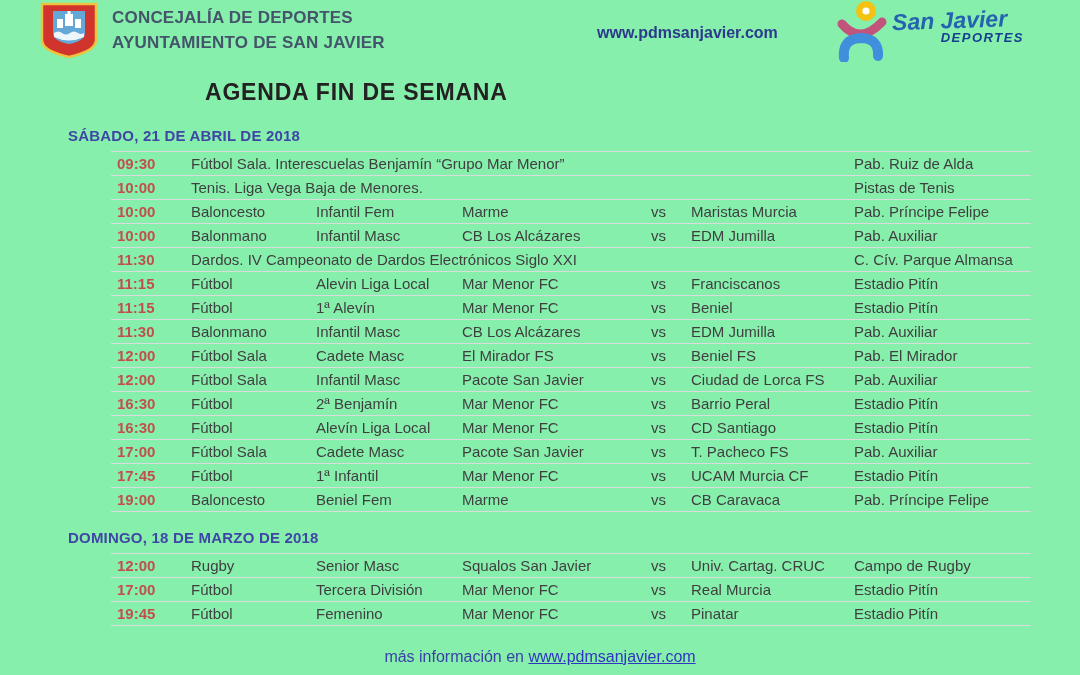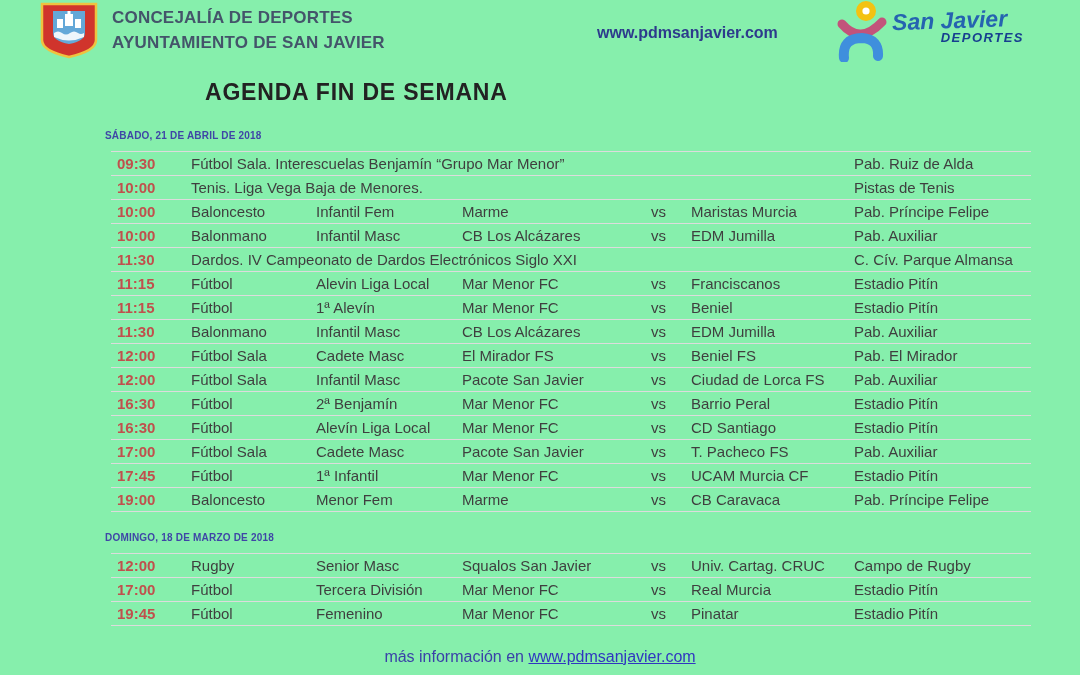--- a/index.html
+++ b/index.html
@@ -22,21 +22,21 @@
   .brand-sub{font-size:13px;font-weight:bold;font-style:italic;color:#173f8f;
        text-align:right;letter-spacing:1.5px;margin-top:-2px;}
 
   .title{position:absolute;left:205px;top:79px;font-size:23px;font-weight:600;
        color:#222;letter-spacing:.8px;}
 
   
   .section{position:absolute;left:0;right:0;}
   .section-sat{top:126px;}
   .section-sun{top:528px;}
-  .section-heading{margin-left:105px;font-size:10px;font-weight:bold;color:#3f46a6;
+  .section-heading{margin-left:68px;font-size:15px;font-weight:bold;color:#3f46a6;
        letter-spacing:.2px;line-height:19px;}
   .table{margin-left:111px;margin-top:6px;width:920px;border-top:1px solid #dcdcdc;}
   .row{position:relative;height:23px;border-bottom:1px solid #dcdcdc;}
   .cell{position:absolute;top:0;line-height:23px;font-size:15px;color:#3f3f3f;
        white-space:nowrap;}
   .c-time{left:6px;color:#c0504d;font-weight:bold;}
   .c-sport{left:80px;}
   .c-desc{left:80px;}
   .c-cat{left:205px;}
   .c-home{left:351px;}
@@ -198,21 +198,21 @@
           <span class="cell c-sport">Fútbol</span>
           <span class="cell c-cat">1ª Infantil</span>
           <span class="cell c-home">Mar Menor FC</span>
           <span class="cell c-vs">vs</span>
           <span class="cell c-away">UCAM Murcia CF</span>
           <span class="cell c-venue">Estadio Pitín</span>
         </div>
         <div class="row">
           <span class="cell c-time">19:00</span>
           <span class="cell c-sport">Baloncesto</span>
-          <span class="cell c-cat">Menor Fem</span>
+          <span class="cell c-cat">Beniel Fem</span>
           <span class="cell c-home">Marme</span>
           <span class="cell c-vs">vs</span>
           <span class="cell c-away">CB Caravaca</span>
           <span class="cell c-venue">Pab. Príncipe Felipe</span>
         </div>
       </div>
   </section>
 
   <section class="section section-sun">
     <div class="section-heading">DOMINGO, 18 DE MARZO DE 2018</div>

